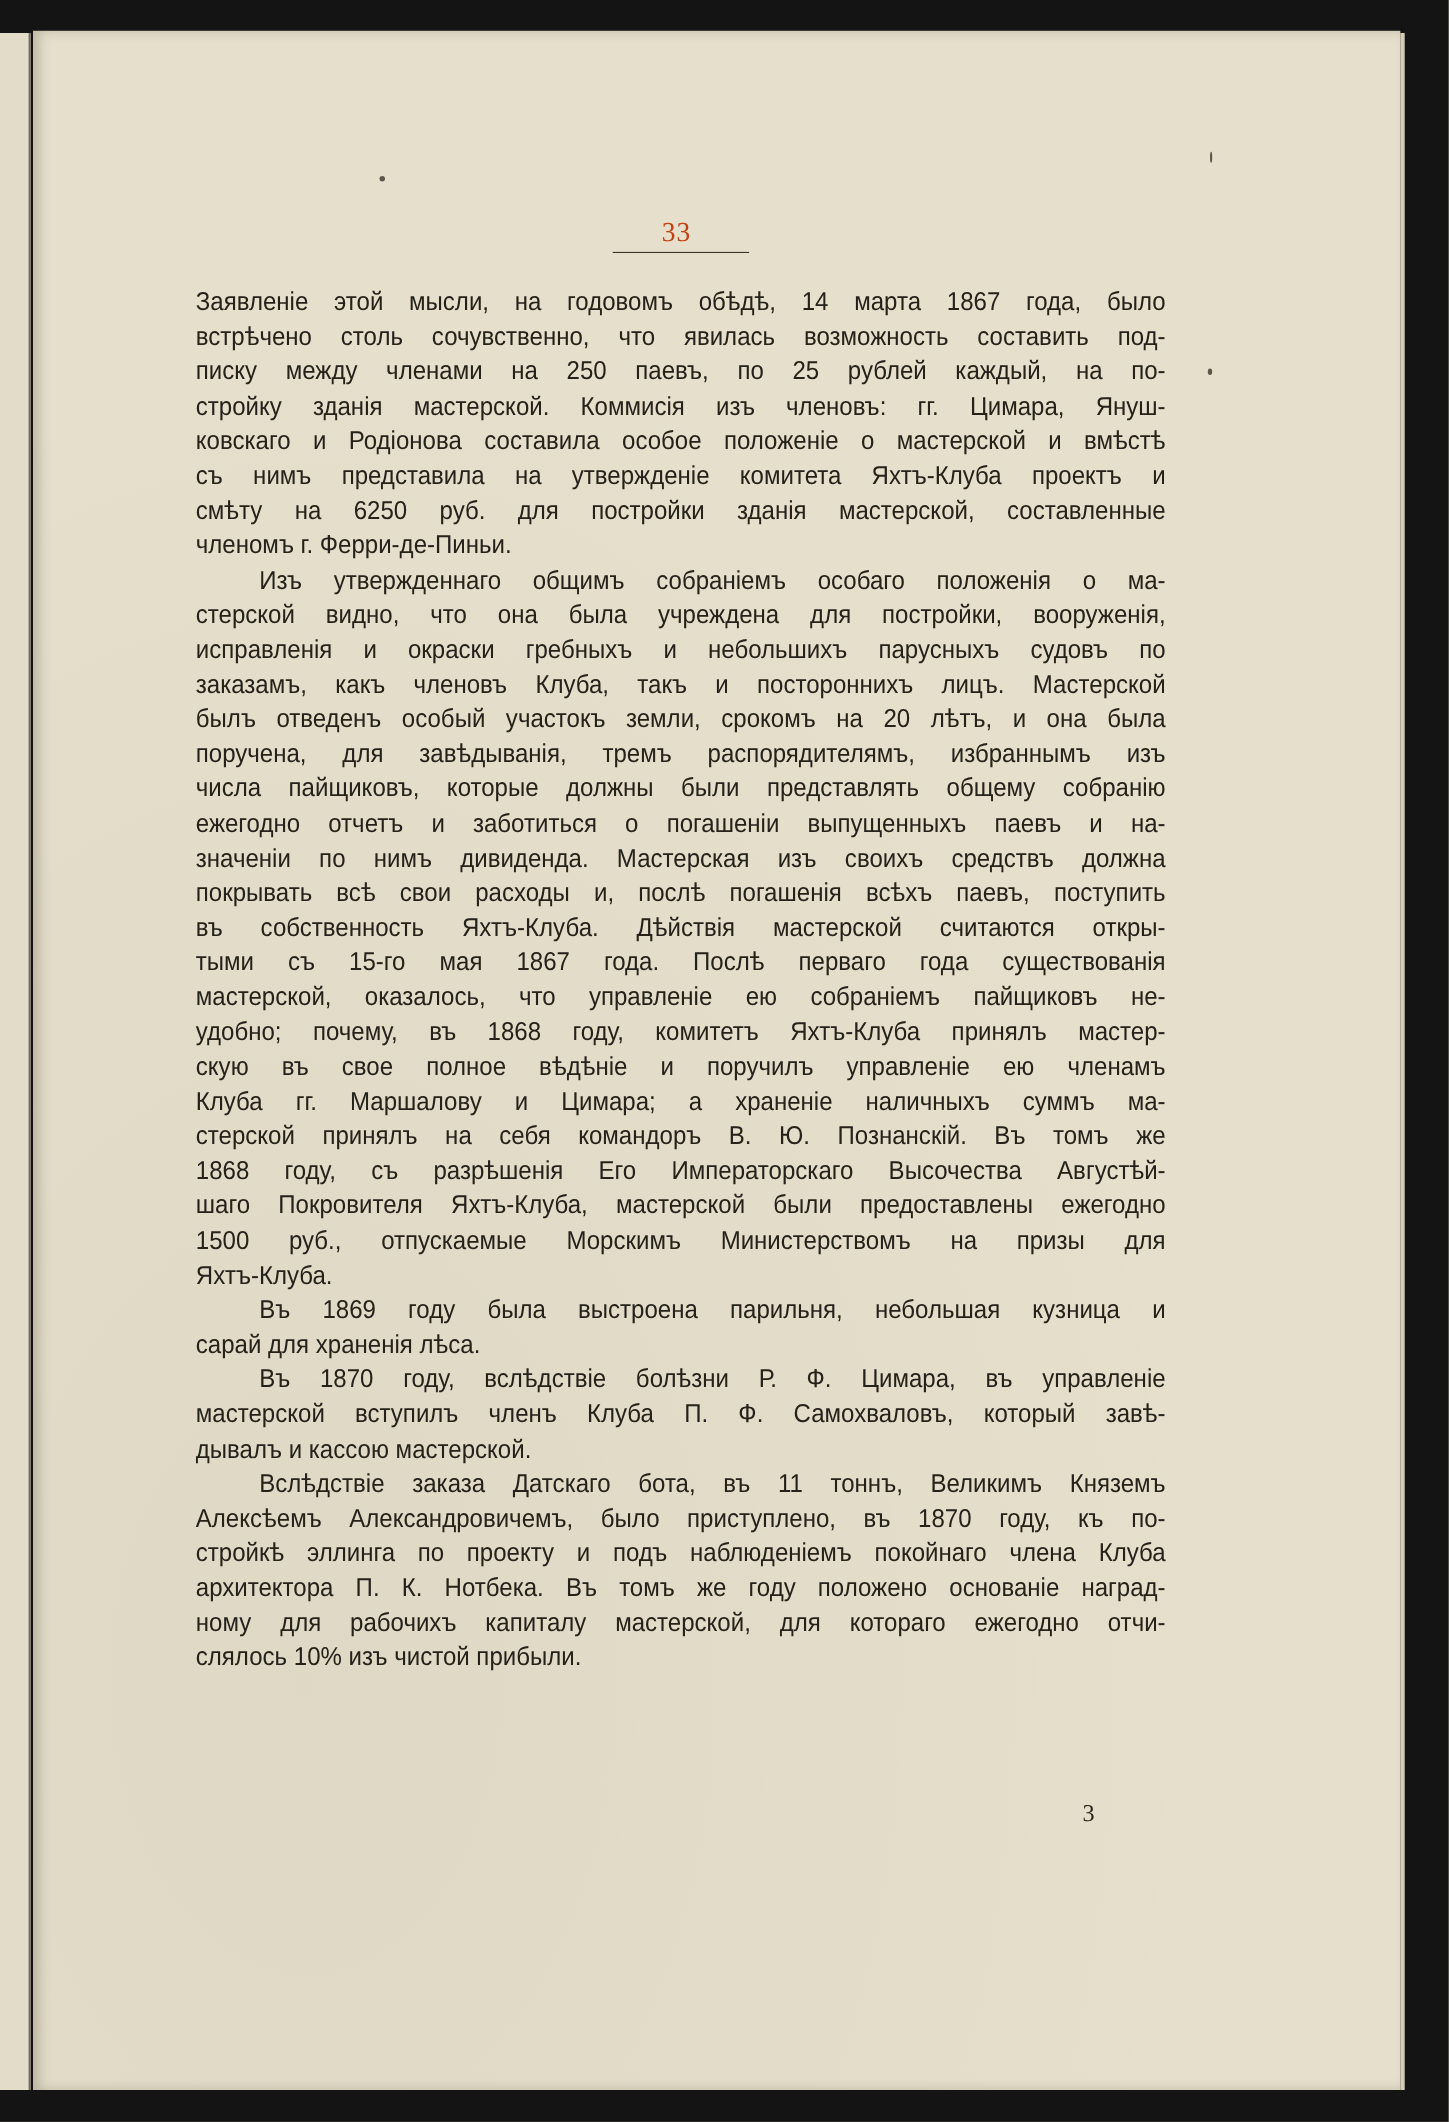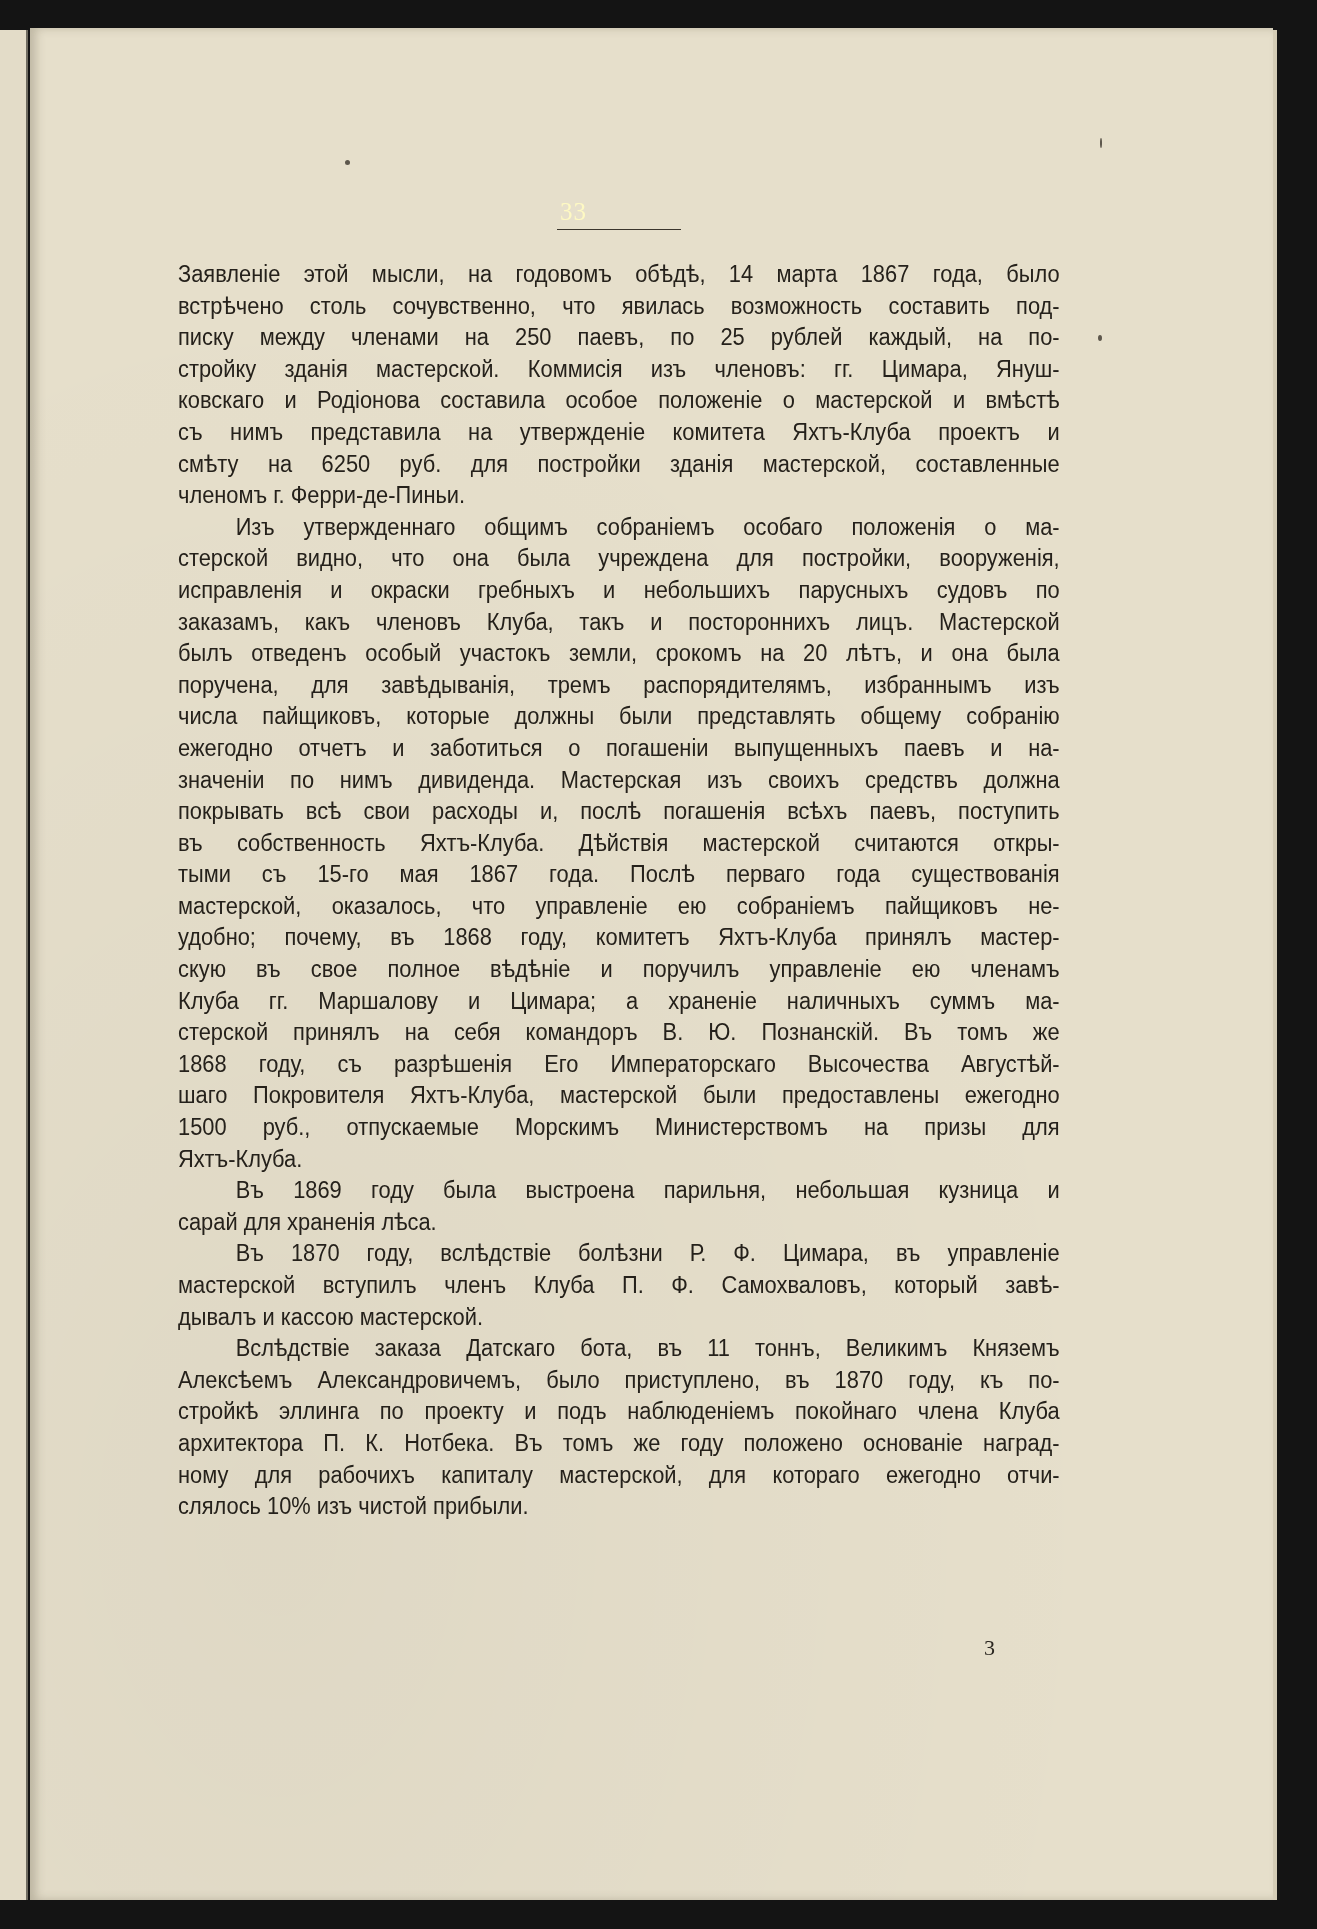--- a/index.html
+++ b/index.html
@@ -16,22 +16,22 @@
       position: absolute; left: 30px; top: 28px; width: 1243px; height: 1872px;
       background: #e6dfcb;
       background-image: radial-gradient(ellipse at 20% 80%, rgba(0,0,0,0.03), rgba(0,0,0,0) 60%);
       box-shadow: inset 6px 0 10px rgba(80,70,50,0.25);
     }
     .page-edge {
       position: absolute; left: 1273px; top: 30px; width: 4px; height: 1870px;
       background: #d4ccb6;
     }
     .page-number {
-      position: absolute; left: 560px; top: 198px; width: 110px; 
-      font-family: "Liberation Serif", serif; font-size: 25px; color: #fef9c3;
+      position: absolute; left: 560px; top: 198px; width: 110px; text-align: center;
+      font-family: "Liberation Serif", serif; font-size: 25px; color: #c2410c;
       letter-spacing: 1px;
     }
     .header-rule {
       position: absolute; left: 557px; top: 229px; width: 124px; height: 0;
       border-top: 1.5px solid #3a352c;
     }
     .body-text {
       position: absolute; left: 178px; top: 259px; width: 882px;
       font-family: "Liberation Sans", sans-serif;
       font-stretch: condensed;

